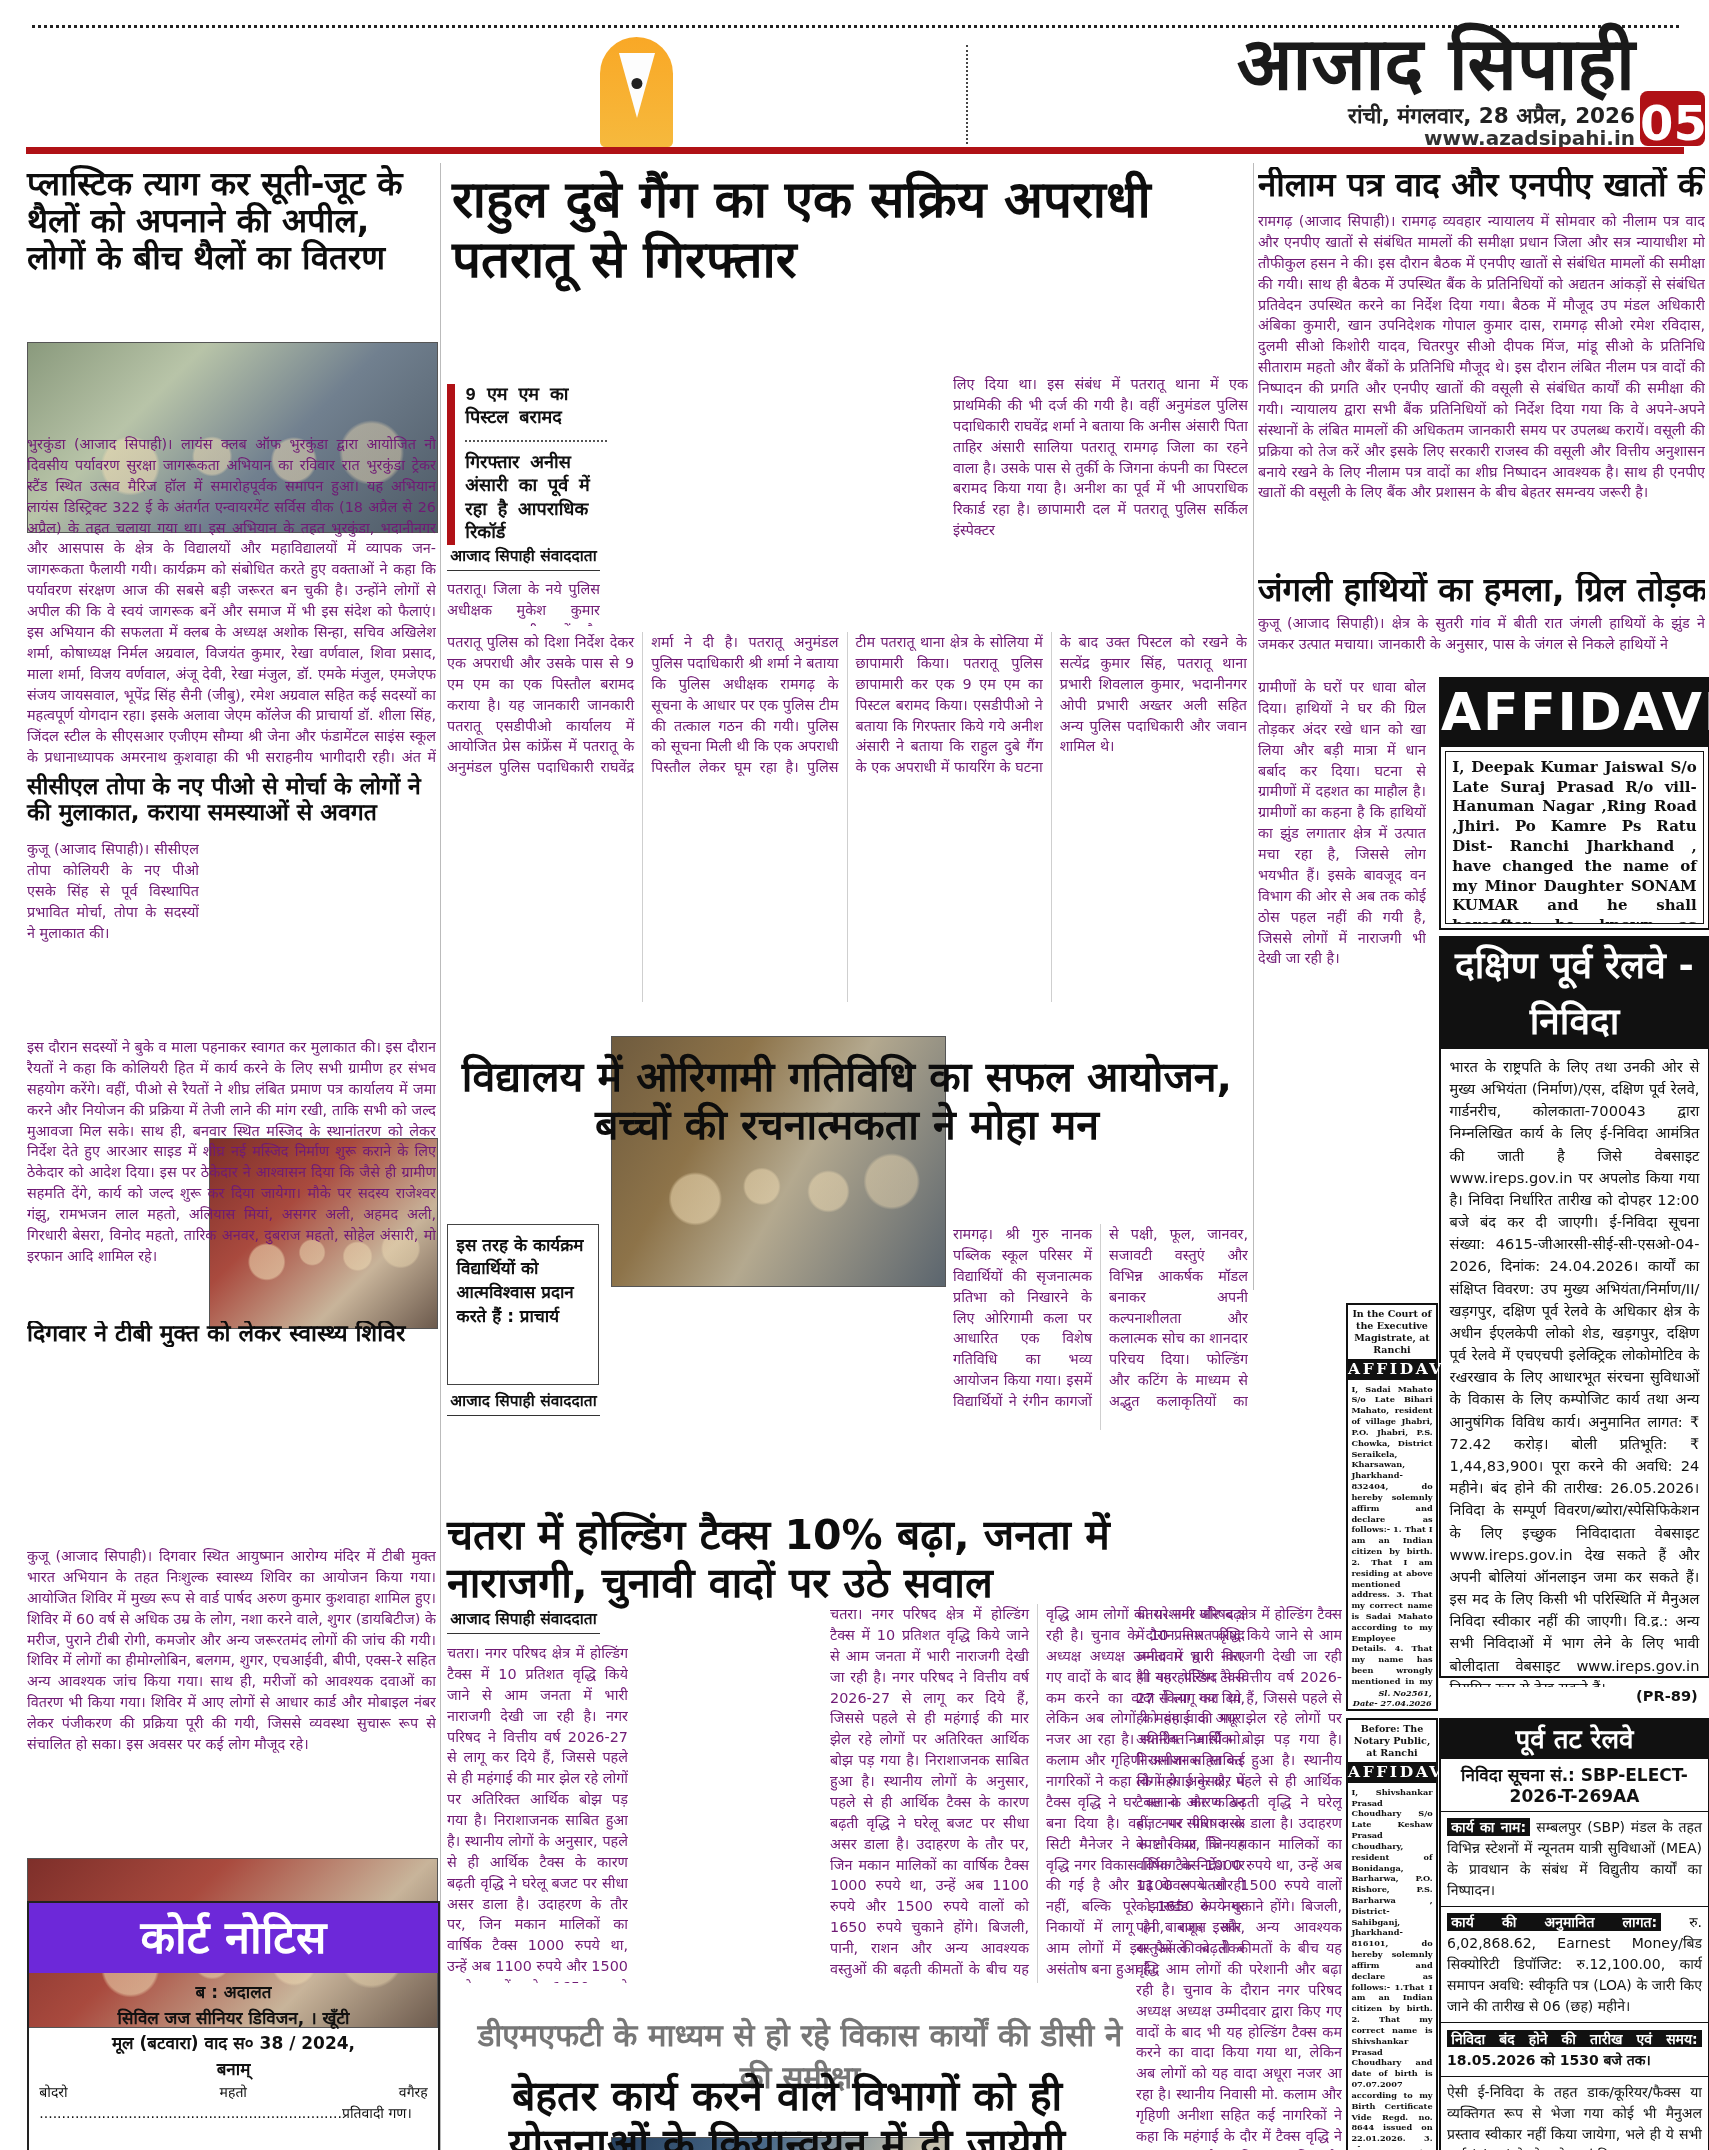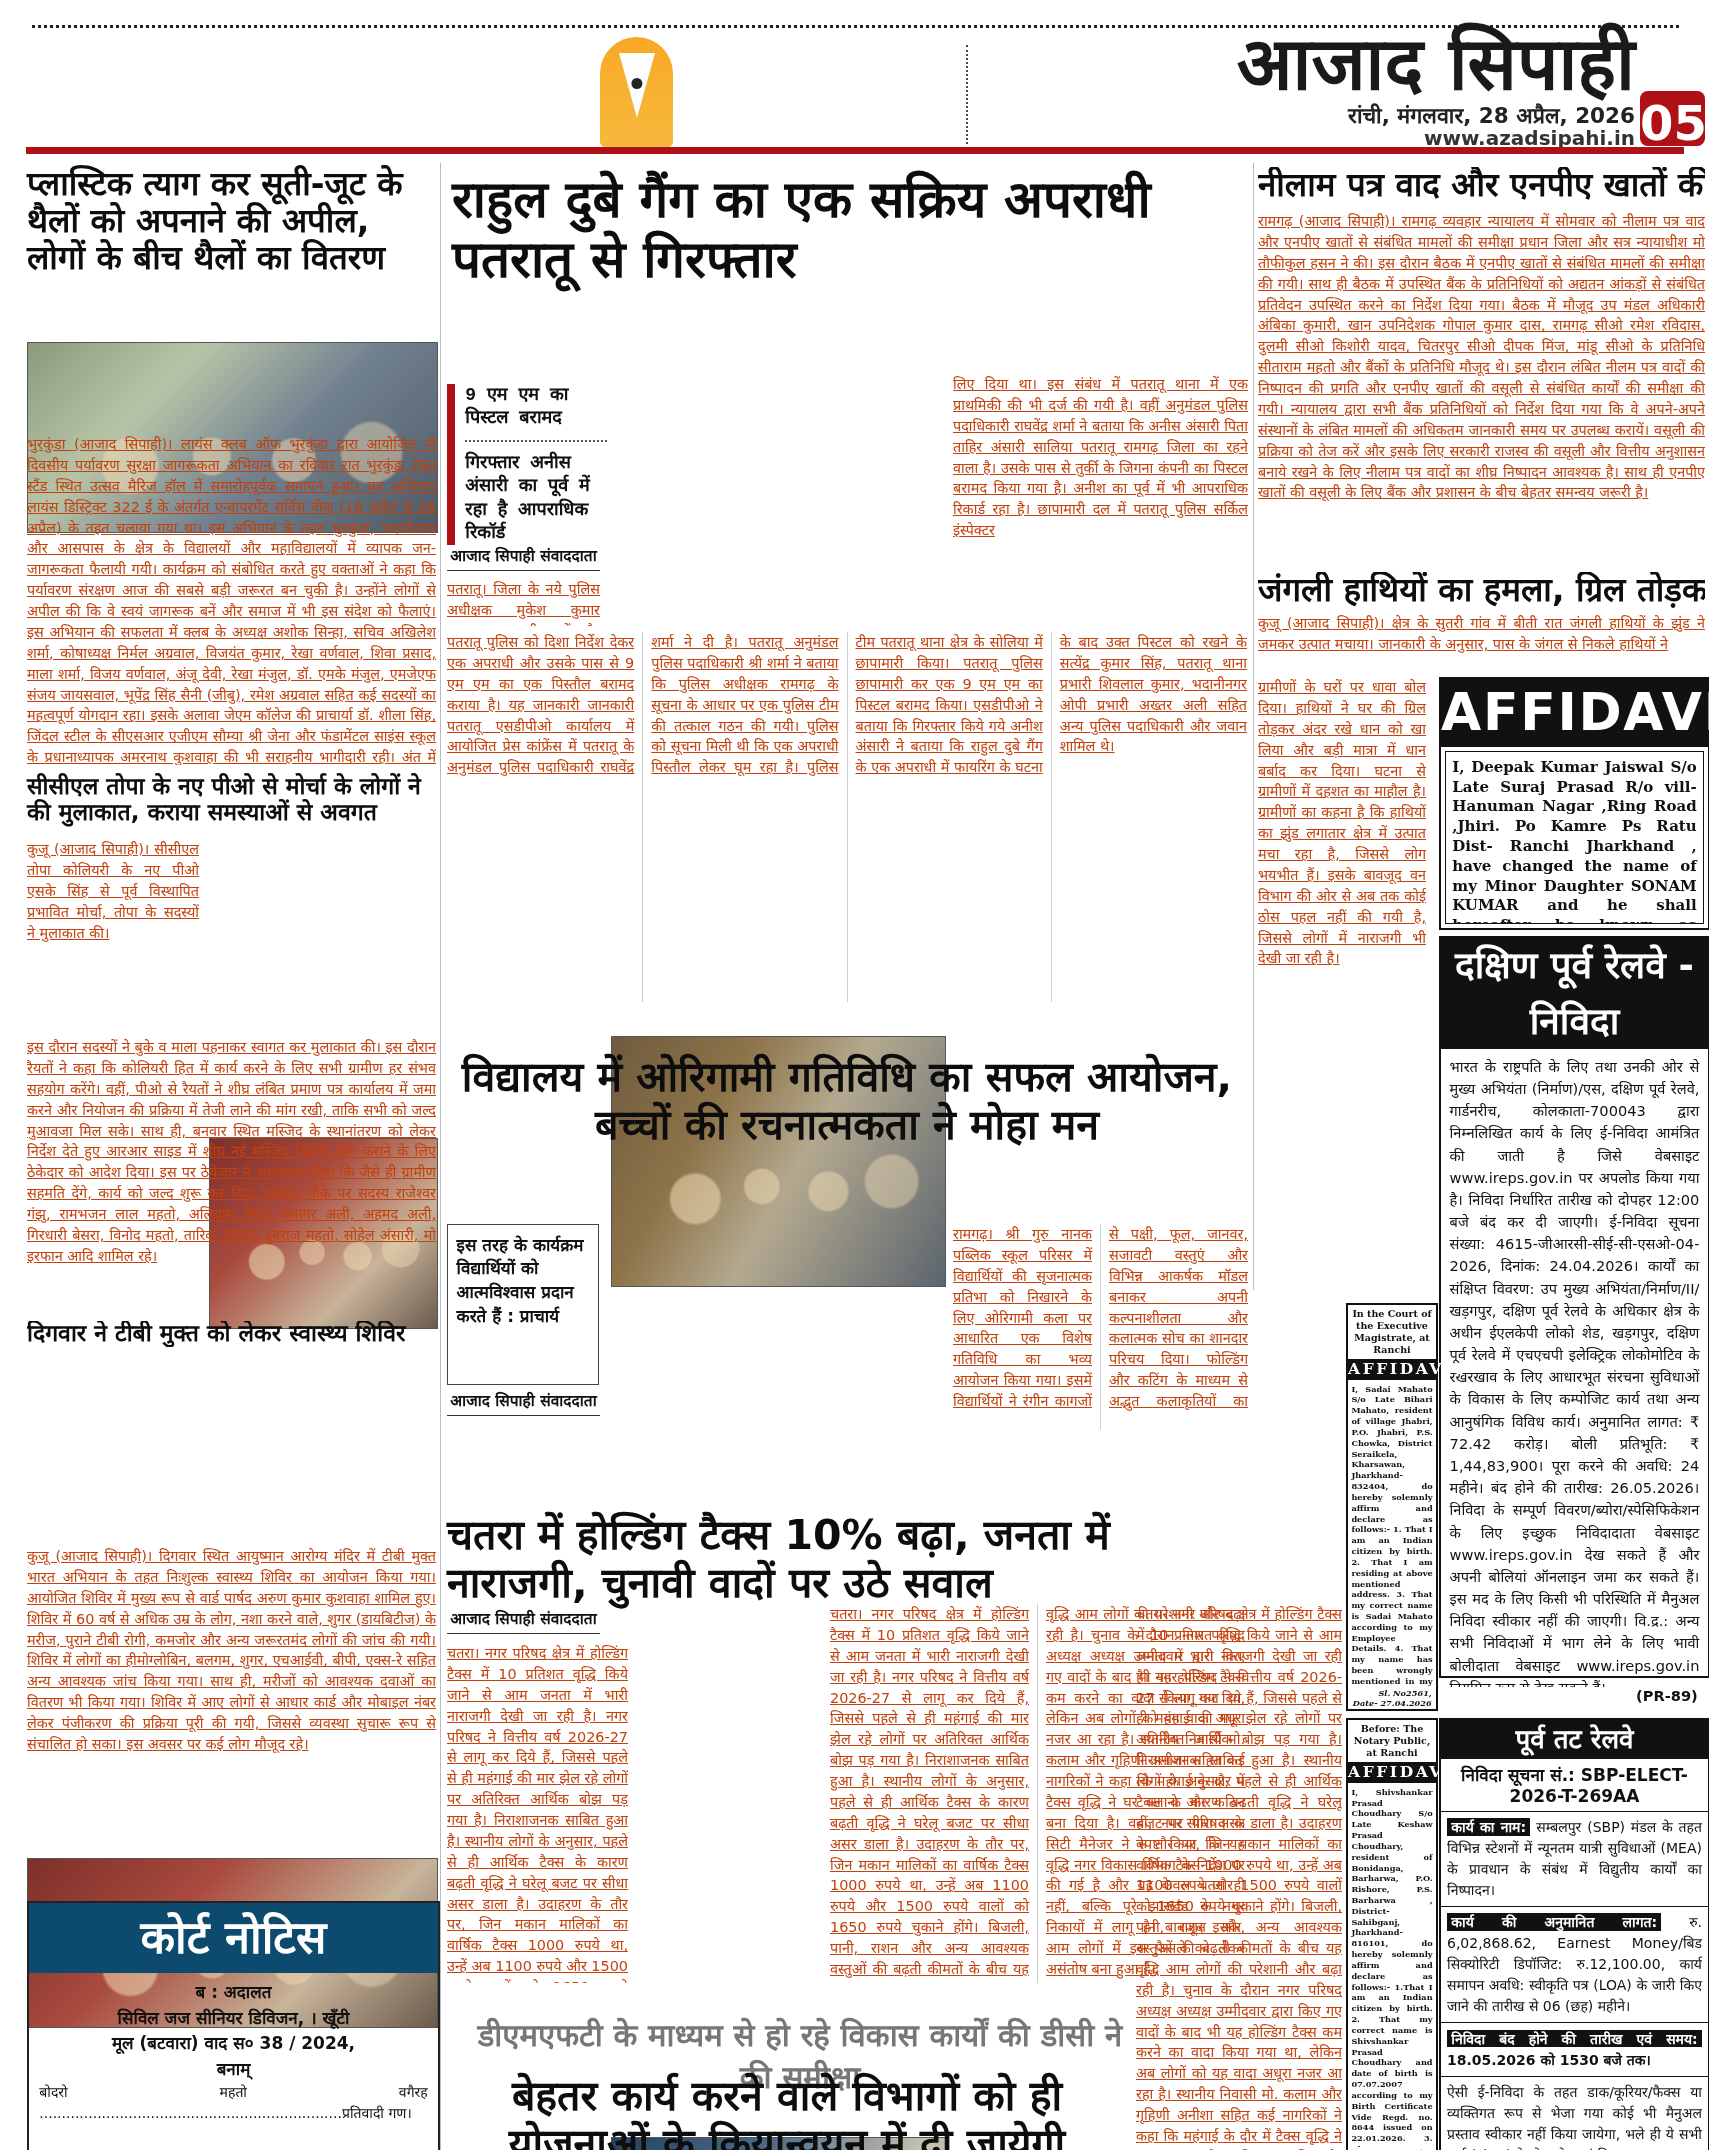--- a/index.html
+++ b/index.html
@@ -19,40 +19,40 @@
   .logo-dot{position:absolute;left:50%;top:41px;transform:translateX(-50%);width:11.2px;height:11.2px;border-radius:50%;background:#222;}
   .vdots{border-left:2.6px dotted #444;}
   
   .hl{font-weight:bold;color:#0d0d0d;line-height:1.12;}
   .hl-56{font-size:33px;}
   .hl-52{font-size:23px;}
   .hl-main{font-size:51px;line-height:1.18;}
   .hl-mid{font-size:41px;line-height:1.16;text-align:center;}
   .hl-left{font-size:41px;line-height:1.16;margin-top:41px;}
   .kicker{font-size:31px;font-weight:bold;color:#777;}
-  .body-txt{font-size:14.4px;line-height:1.45;text-align:justify;color:#c2410c;text-decoration:underline;}
+  .body-txt{font-size:14.4px;line-height:1.45;text-align:justify;color:#701a75;}
   .byline{font-size:15.5px;font-weight:bold;text-align:center;border-bottom:1.3px solid #333;padding-bottom:4.3px;}
   .cols-4{column-count:4;column-gap:17px;column-rule:0.4px solid #cfcfcf;}
   .cols-2{column-count:2;column-gap:17px;column-rule:0.4px solid #cfcfcf;}
   .photo{background:linear-gradient(135deg,#8a9a7d 0%,#b8c4a8 30%,#71808f 60%,#4e5a66 100%);border:1.3px solid #555;position:relative;}
   .photo:after{content:"";position:absolute;inset:0;background:
      radial-gradient(circle at 25% 65%, rgba(240,220,180,.55) 0 8%, transparent 9%),
      radial-gradient(circle at 45% 60%, rgba(240,220,180,.5) 0 7%, transparent 8%),
      radial-gradient(circle at 65% 62%, rgba(240,220,180,.5) 0 7%, transparent 8%),
      radial-gradient(circle at 84% 58%, rgba(240,220,180,.45) 0 8%, transparent 9%);}
   .photo-red{background:linear-gradient(135deg,#7e2f2a 0%,#a94a3e 35%,#c8b49a 70%,#6c5a4d 100%);}
   .photo-office{background:linear-gradient(120deg,#6f5b3e 0%,#8d7349 30%,#b4a98f 55%,#5b656e 100%);}
   .photo-school{background:linear-gradient(120deg,#27415f 0%,#4a6a8a 35%,#c9c2ae 70%,#8e9aa6 100%);}
   .subhead-block{border-left:8.6px solid #b01116;padding-left:10.3px;}
   .subhead{font-size:18px;font-weight:bold;line-height:1.3;}
   .dot-sep{border-top:2.2px dotted #555;margin:9.5px 0;}
   .quote-box{border:1.3px solid #444;padding:8.6px;font-size:17px;font-weight:bold;line-height:1.4;}
   
   .notice-box{border:2.2px solid #222;}
-  .notice-head{background:#0c4a6e;color:#fff;font-size:45px;font-weight:bold;text-align:center;line-height:1.55;}
+  .notice-head{background:#6d28d9;color:#fff;font-size:45px;font-weight:bold;text-align:center;line-height:1.55;}
   .notice-center{font-size:17px;font-weight:bold;text-align:center;line-height:1.5;}
   .notice-txt{font-size:14px;line-height:1.46;text-align:justify;}
   
   .cl-box{border:2.2px solid #111;background:#fff;}
   .cl-box-inner{border:1.3px solid #111;margin:4.3px;padding:6px;}
   .aff-banner{background:#111;color:#fff;font-weight:bold;text-align:center;}
   .aff-banner.big{font-size:52px;letter-spacing:1.7px;line-height:1.3;}
   .aff-banner.sm{font-size:24px;letter-spacing:2.6px;line-height:1.35;font-family:"DejaVu Serif","Liberation Serif",serif;}
   .aff-court{font-size:14.6px;font-weight:bold;text-align:center;font-family:"DejaVu Serif","Liberation Serif",serif;line-height:1.25;padding:3.4px 1.7px;}
   .aff-txt{font-size:15px;font-weight:bold;line-height:1.32;text-align:justify;font-family:"DejaVu Serif","Liberation Serif",serif;}

